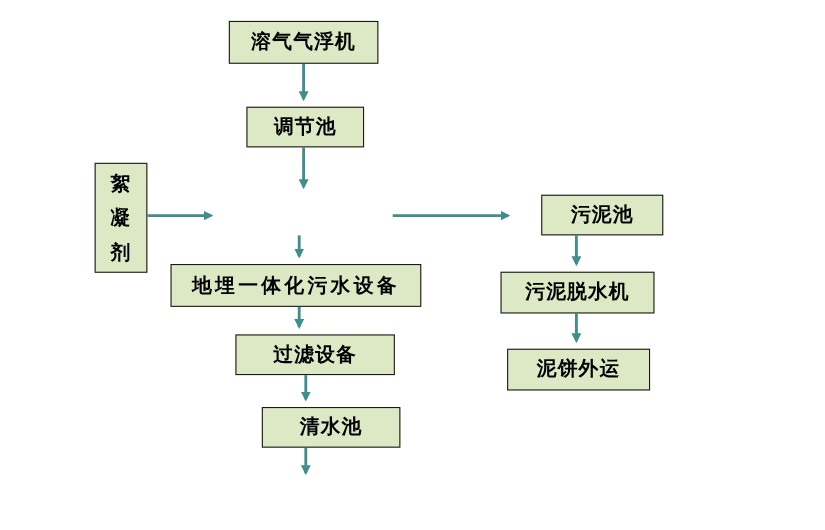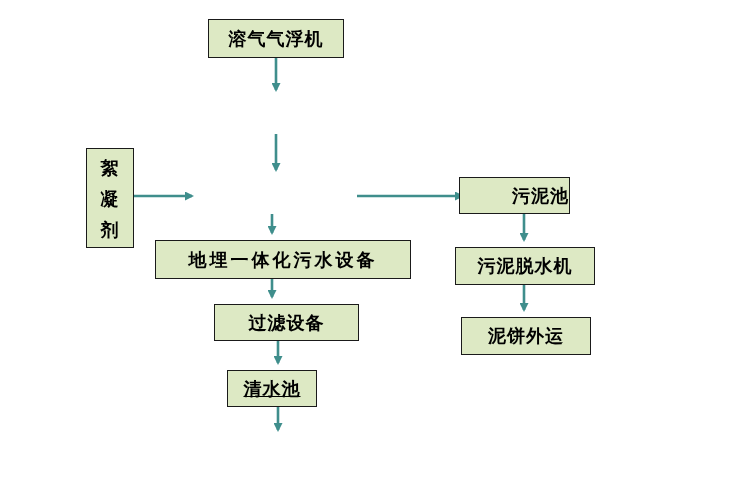--- a/index.html
+++ b/index.html
@@ -49,25 +49,25 @@
     text-align:center;
     letter-spacing:1px;
     line-height:1.1;
   }
   
   .n-washing   {left:208px; top:19px;  width:136px; height:39px;}
   .n-regulate  {left:224px; top:97px;  width:107px; height:37px;}
   .n-floc      {left:86px;  top:148px; width:48px;  height:100px;
                 line-height:31px; padding:14px 0;}
   .n-daf       {left:199px; top:177px; width:158px; height:37px;}
-  .n-buried    {left:155px; top:240px; width:256px; height:39px; letter-spacing:3px;}
+  .n-buried    {left:155px; top:240px; width:228px; height:39px; letter-spacing:3px;}
   .n-filter    {left:214px; top:304px; width:145px; height:37px;}
-  .n-clean     {left:227px; top:370px; width:90px; height:37px;text-decoration:underline;}
+  .n-clean     {left:238px; top:370px; width:126px; height:37px;}
   .n-discharge {left:229px; top:437px; width:103px; height:37px;}
-  .n-sludge    {left:459px; top:177px; width:111px; height:37px;justify-content:flex-end;}
+  .n-sludge    {left:492px; top:177px; width:111px; height:37px;}
   .n-dewater   {left:455px; top:247px; width:140px; height:38px;}
   .n-mudcake   {left:461px; top:317px; width:130px; height:38px;}
   .n-floc .label{
     display:inline-block;
     width:22px;          
     word-break:break-all;
   }
 </style>
 </head>
 <body>
@@ -89,20 +89,23 @@
       <line x1="278" y1="341" x2="278" y2="363" marker-end="url(#arrowhead)"></line>
       <line x1="278" y1="407" x2="278" y2="430" marker-end="url(#arrowhead)"></line>
       <line x1="524" y1="214" x2="524" y2="240" marker-end="url(#arrowhead)"></line>
       <line x1="524" y1="285" x2="524" y2="310" marker-end="url(#arrowhead)"></line>
     </svg>
 
   <div class="node n-washing">
     <span class="label">溶气气浮机</span>
   </div>
 
+  <div class="node n-regulate">
+    <span class="label">调节池</span>
+  </div>
 
   <div class="node n-floc">
     <span class="label">絮凝剂</span>
   </div>
 
 
   <div class="node n-buried">
     <span class="label">地埋一体化污水设备</span>
   </div>
 

